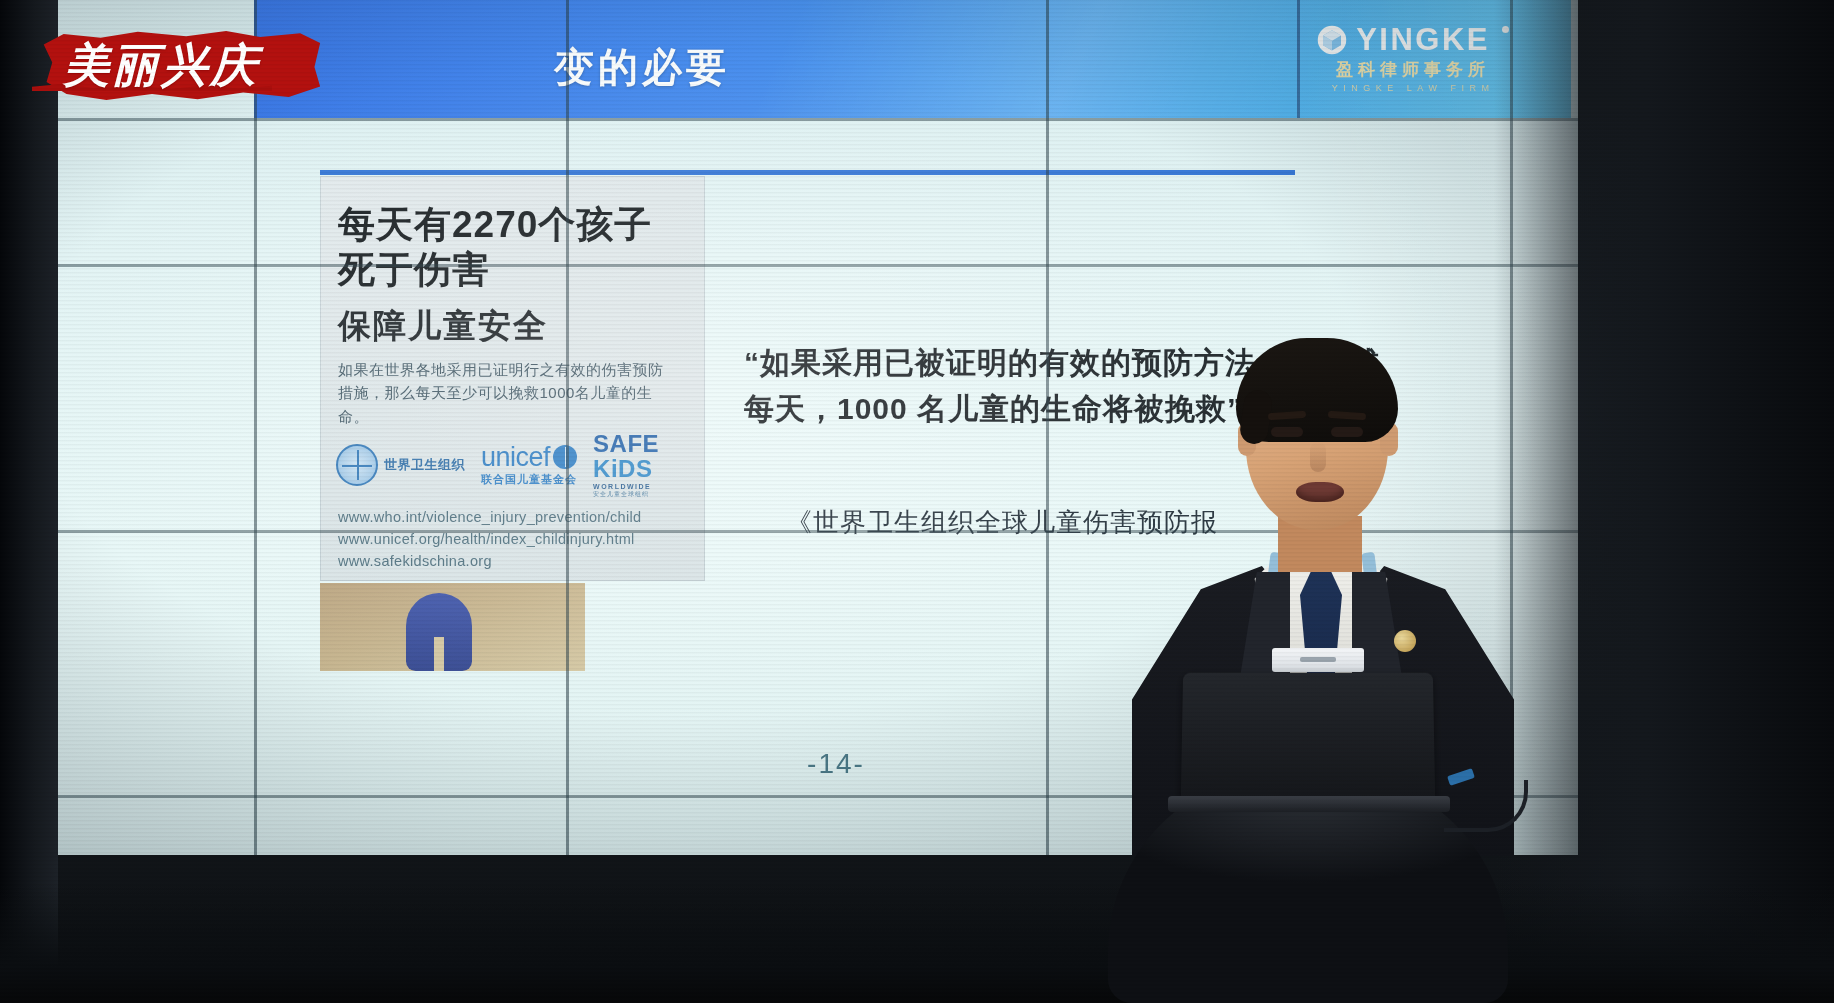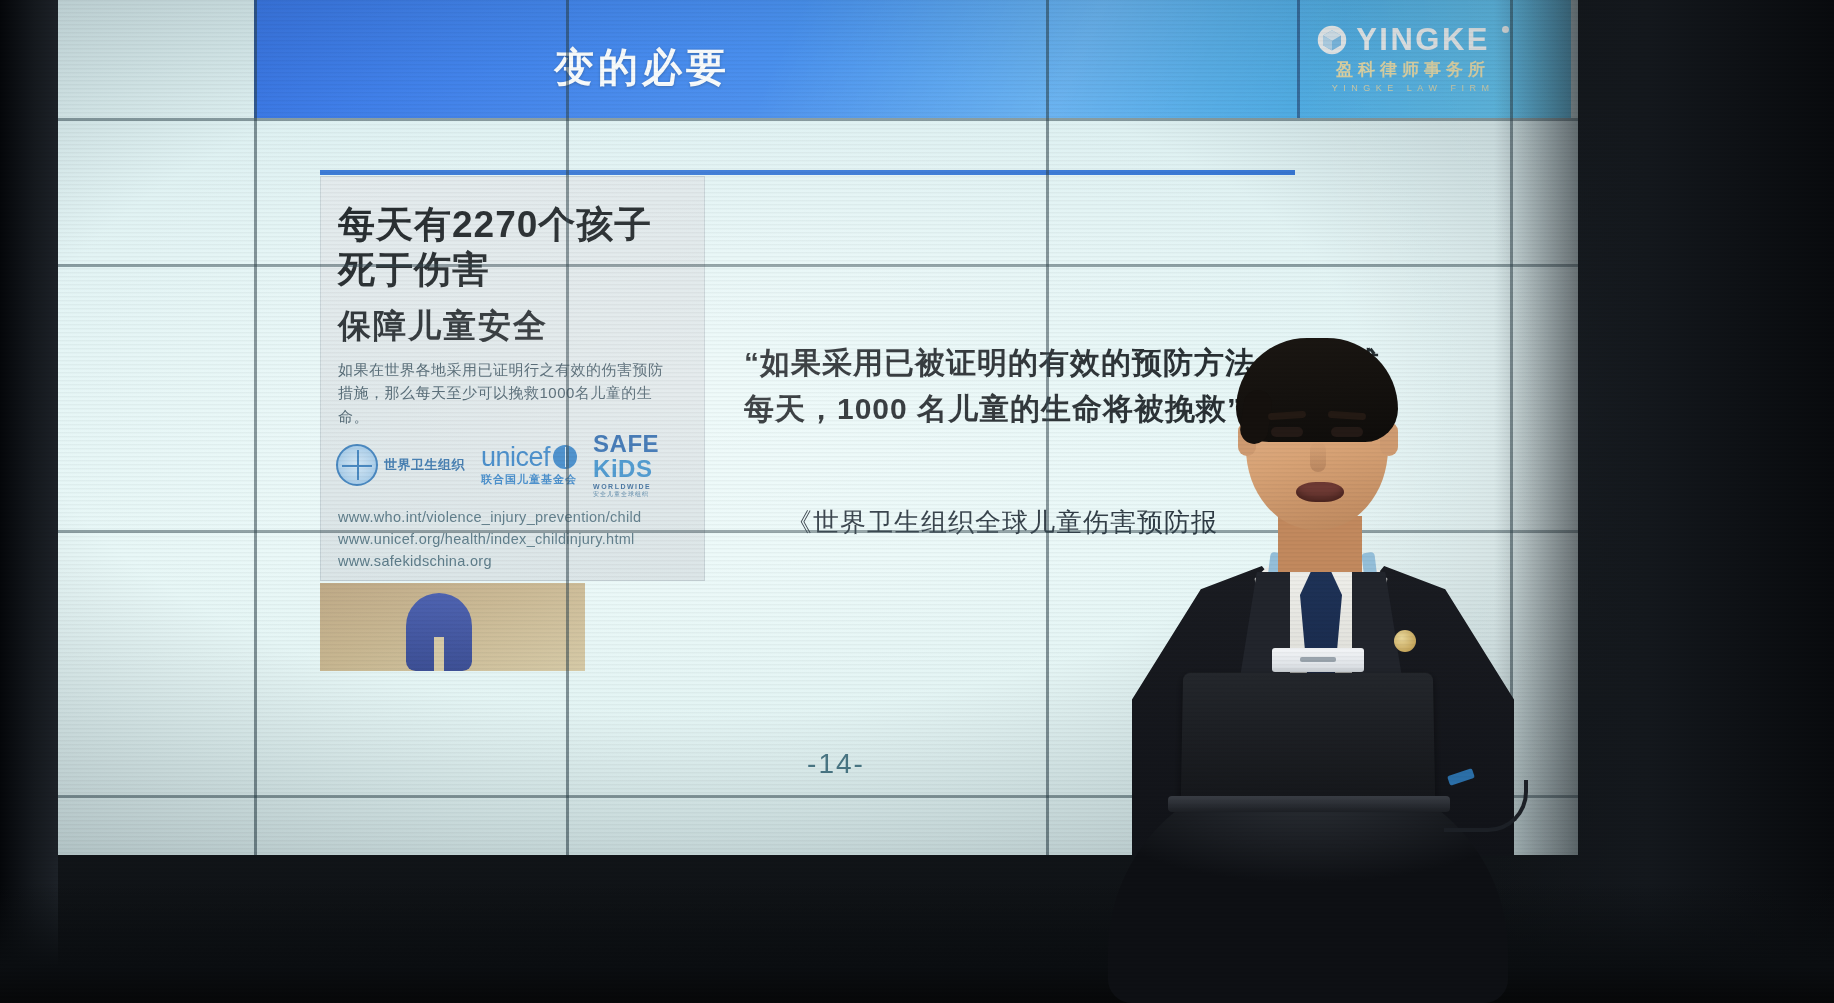--- a/index.html
+++ b/index.html
@@ -280,15 +280,20 @@
     <div class="sp-badge-clip"></div>
   </div>
 
   <div class="podium"></div>
   <div class="badge-card"></div>
   <div class="laptop-screen"></div>
   <div class="laptop-base"></div>
   <div class="cable"></div>
   <div class="cable-plug"></div>
 
+  <div class="wm">
+    <div class="wm-brush"></div>
+    <div class="wm-splatter"></div>
+    <div class="wm-text">美丽兴庆</div>
+  </div>
 
   <div class="scanlines"></div>
 </div>
 
 </body></html>

